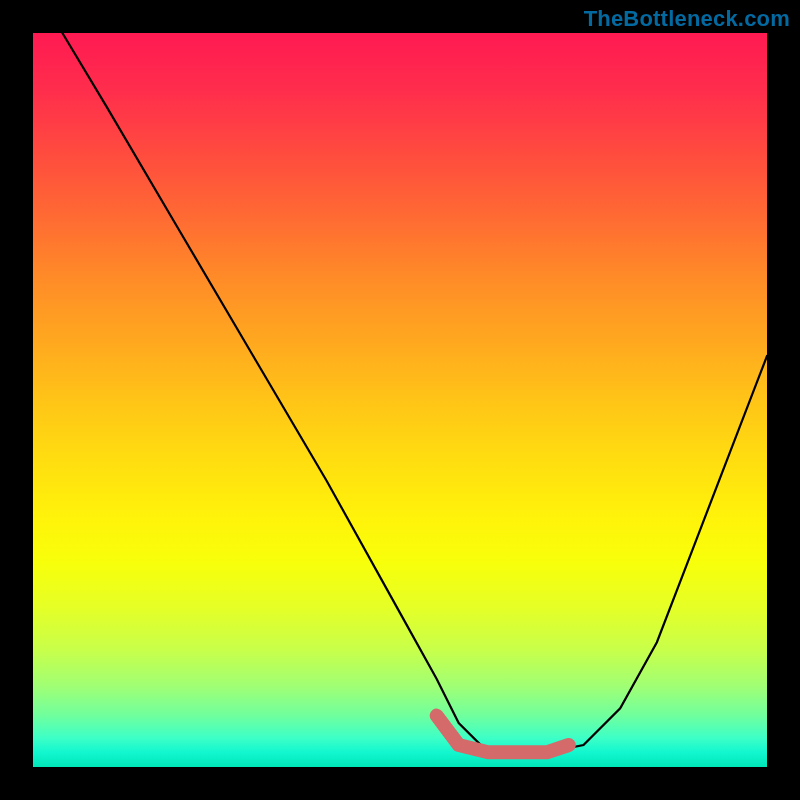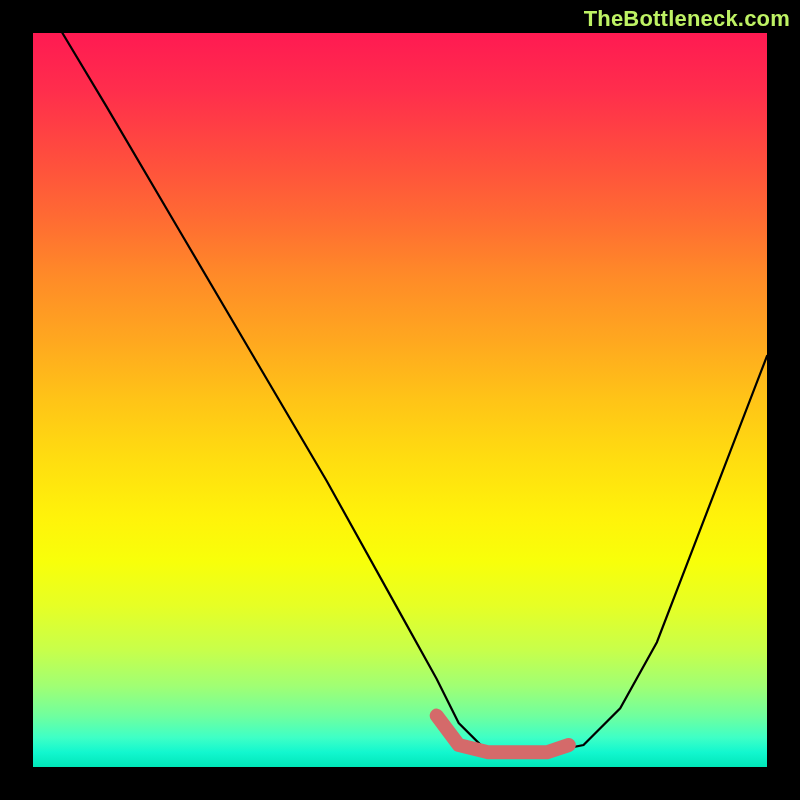--- a/index.html
+++ b/index.html
@@ -18,21 +18,21 @@
     width: 800px;
     height: 800px;
     background: #000;
   }
   .watermark {
     position: absolute;
     top: 6px;
     right: 10px;
     font-size: 22px;
     font-weight: 600;
-    color: #bef264;
+    color: #0369a1;
     letter-spacing: 0.2px;
     user-select: none;
   }
   .plot-area {
     position: absolute;
     left: 33px;
     top: 33px;
     width: 734px;
     height: 734px;
     background: linear-gradient(to bottom,

